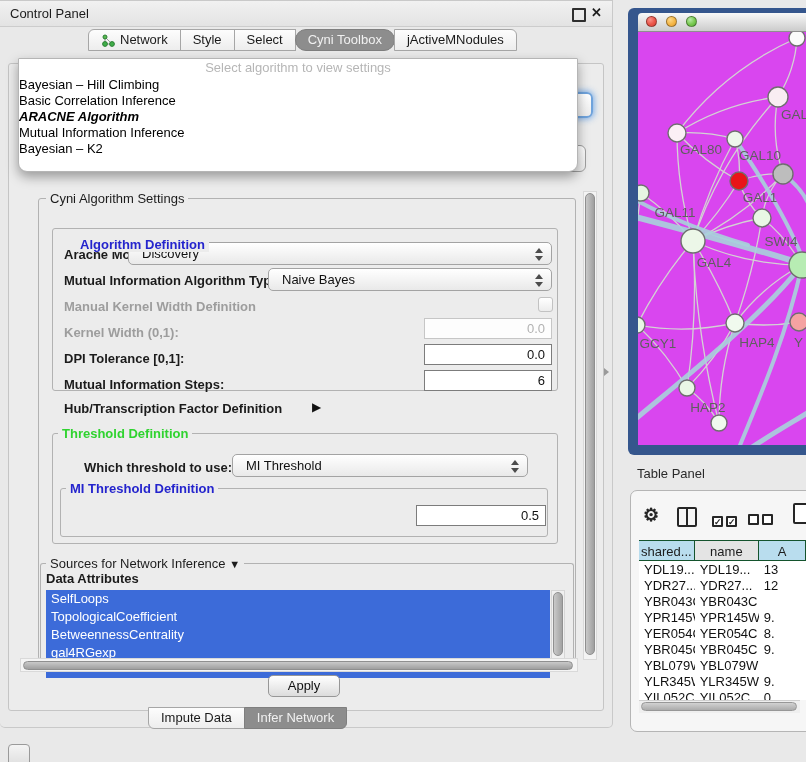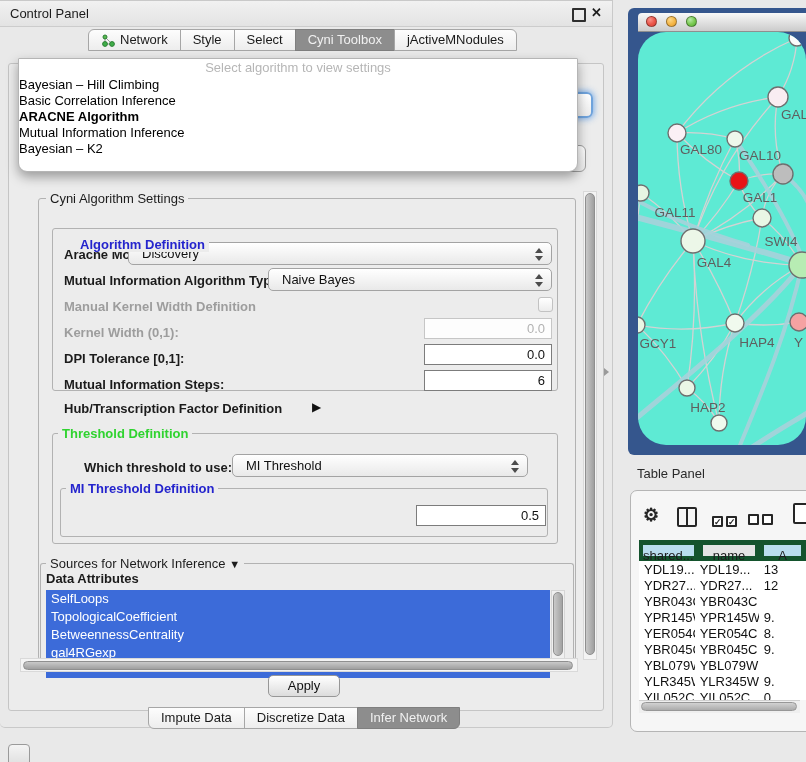--- a/index.html
+++ b/index.html
@@ -15,31 +15,31 @@
   .close-btn{position:absolute;left:591px;top:4px;font-size:13px;font-weight:bold;color:#1c1c1c;}
   
   .tabbar{position:absolute;display:flex;}
   .tab{height:22px;line-height:22px;font-size:13px;color:#1a1a1a;text-align:center;
        background:linear-gradient(#fdfdfd,#ededed);border:1px solid #a6a6a6;margin-left:-1px;
        padding:0 12px;white-space:nowrap;box-sizing:border-box;display:flex;align-items:center;gap:5px;}
   .tabbar-top .tab:first-child{border-radius:6px 0 0 0;margin-left:0;}
   .tabbar-top .tab:last-child{border-radius:0 6px 0 0;}
   .tabbar-bottom .tab:first-child{border-radius:0 0 0 6px;margin-left:0;}
   .tabbar-bottom .tab:last-child{border-radius:0 0 6px 0;}
-  .tab.selected{background:#8d8d8d;color:#f1f1f1;border-color:#7f7f7f;}
+  .tab.selected{background:#8d8d8d;color:#f1f1f1;border-color:#7f7f7f;border-radius:11px;}
   
   .inner-panel{position:absolute;left:8px;top:62px;width:596px;height:648px;background:#ececec;
                border:1px solid #c5c5c5;border-radius:3px;box-sizing:border-box;}
   
   .popup{position:absolute;left:18px;top:57px;width:560px;height:114px;background:#ffffff;
          border:1px solid #b5b5b5;border-radius:1px 1px 9px 9px;box-shadow:0 5px 12px rgba(0,0,0,.35);
          z-index:6;box-sizing:border-box;overflow:hidden;}
   .popup-placeholder{height:18px;line-height:18px;text-align:center;font-size:13px;color:#b6b6b6;}
   .popup-item{height:16px;line-height:16px;font-size:13px;color:#000;white-space:nowrap;}
-  .popup-item.bold{font-weight:bold;}
+  .popup-item.bold{font-weight:bold;font-style:italic;}
   
   .combo-frag{position:absolute;z-index:2;border-radius:6px;background:linear-gradient(#ffffff,#ececec);box-sizing:border-box;}
   
   .grp{position:absolute;border:1px solid #b2b2b2;border-radius:3px;box-sizing:border-box;}
   .grp-title{position:absolute;font-size:13px;background:#ececec;padding:0 4px;white-space:nowrap;z-index:1;}
   .t-plain{color:#1c1c1c;}
   .t-blue{color:#2424cd;font-weight:bold;}
   .t-green{color:#2fd32f;font-weight:bold;}
   .lbl{position:absolute;font-size:13px;font-weight:bold;color:#1b1b1b;white-space:nowrap;}
   .lbl.dis{color:#9d9d9d;}
@@ -75,28 +75,28 @@
   
   .splitter-arrow{position:absolute;left:604px;top:368px;width:0;height:0;border-top:4px solid transparent;
                   border-bottom:4px solid transparent;border-left:5px solid #9a9a9a;}
   .net-frame{position:absolute;left:628px;top:8px;width:178px;height:447px;background:#35568d;border-radius:6px 0 0 6px;}
   .net-titlebar{position:absolute;left:638px;top:13px;width:168px;height:19px;
                 background:linear-gradient(#f8f8f8,#cbcbcb);border-bottom:1px solid #8f8f8f;border-radius:4px 0 0 0;box-sizing:border-box;}
   .tl{position:absolute;top:16px;width:11px;height:11px;border-radius:50%;border:1px solid rgba(0,0,0,.35);box-sizing:border-box;}
   .tl-red{left:646px;background:radial-gradient(circle at 35% 30%,#f9918a,#ea5549 55%,#d8423a);}
   .tl-yellow{left:666px;background:radial-gradient(circle at 35% 30%,#fcd788,#f4b646 55%,#e59d33);}
   .tl-green{left:686px;background:radial-gradient(circle at 35% 30%,#b6e9a6,#78c94f 55%,#5aaf3b);}
-  .net-canvas{position:absolute;left:638px;top:32px;width:168px;height:413px;background:#5eead4;overflow:hidden;border-radius:28px;}
+  .net-canvas{position:absolute;left:638px;top:32px;width:168px;height:413px;background:#d946ef;overflow:hidden;}
   .table-panel-title{position:absolute;left:637px;top:466px;font-size:13px;color:#2a2a2a;}
   .tp-box{position:absolute;left:630px;top:490px;width:190px;height:242px;background:#f6f6f6;
           border:1px solid #b5b5b5;border-radius:7px;box-sizing:border-box;}
   .tp-white{position:absolute;left:639px;top:540px;width:167px;height:160px;background:#ffffff;overflow:hidden;}
   .tp-header{position:absolute;left:639px;top:540px;height:21px;display:flex;overflow:hidden;width:167px;}
   .th{height:21px;line-height:21px;font-size:13px;color:#1c1c1c;text-align:center;
-      border:5px solid #14532d;margin-left:-1px;box-sizing:border-box;background:#e4e4e4;white-space:nowrap;}
+      border:1px solid #14532d;margin-left:-1px;box-sizing:border-box;background:#e4e4e4;white-space:nowrap;}
   .th.hl{background:#b9ddee;}
   .tp-body{position:absolute;left:639px;top:562px;width:167px;height:138px;overflow:hidden;font-size:13px;color:#111;}
   .tr{display:flex;height:16px;line-height:16px;}
   .td{padding-left:5px;box-sizing:border-box;white-space:nowrap;overflow:hidden;}
   .c0{width:71px;} .c1{width:82px;} .c2{width:60px;}
   .tp-htrack{position:absolute;left:639px;top:700px;width:161px;height:13px;background:#efefef;border-top:1px solid #cfcfcf;box-sizing:border-box;}
   .tp-hthumb{position:absolute;left:641px;top:702px;width:156px;height:9px;border-radius:5px;
              background:linear-gradient(#d2d2d2,#ababab);border:1px solid #979797;box-sizing:border-box;}
   
   .icon-gear{position:absolute;left:643px;top:504px;font-size:18px;color:#262626;font-weight:bold;}
@@ -230,23 +230,20 @@
     <div class="vthumb"></div>
     <div class="htrack"></div>
     <div class="hthumb"></div>
 
     <div class="btn" style="left:268px;top:674px;width:72px;height:22px;">Apply</div>
   </div>
 
   <div class="tabbar tabbar-bottom" id="bottom-tabs" style="left:148px;top:707px;z-index:3;">
       <div class="tab">
         <span>Impute Data</span>
-      </div>
-      <div class="tab">
-        <span>Discretize Data</span>
       </div>
       <div class="tab selected">
         <span>Infer Network</span>
       </div>
     </div>
 
   <div class="collapsed-btn"></div>
   <div class="splitter-arrow"></div>
 
   <div class="net-frame"></div>

